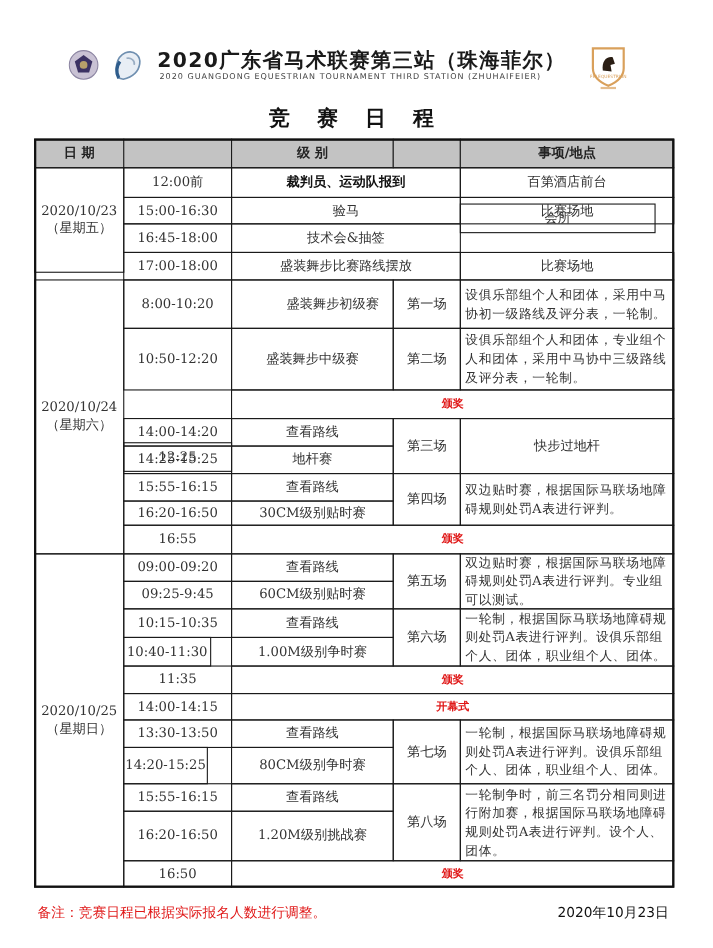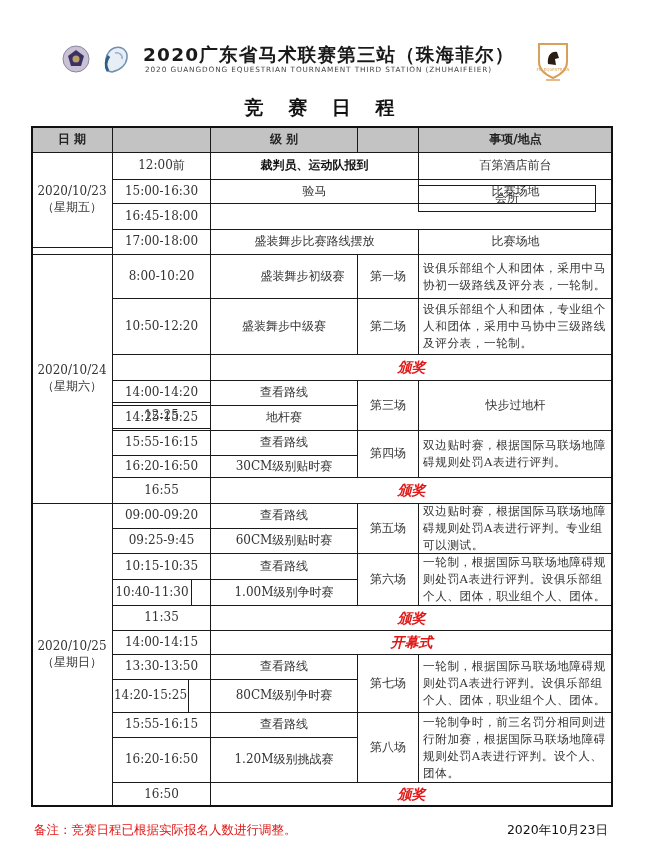--- a/index.html
+++ b/index.html
@@ -14,21 +14,21 @@
                 font-weight: bold; font-size: 19px; letter-spacing: 9px; color: #111; }
   .logo { position: absolute; }
   
   .grid { position: absolute; left: 31px; top: 126px; width: 582px; height: 681px; }
   .cell { position: absolute; box-sizing: border-box; border: 1px solid #1a1a1a;
           display: flex; align-items: center; justify-content: center; text-align: center;
           font-size: 12px; color: #333; overflow: hidden; line-height: 1.3; }
   .hdr { background: #c3c3c3; font-family: "DejaVu Sans", sans-serif; font-weight: bold; color: #222; font-size: 12px; }
   .time { font-family: "DejaVu Serif", serif; font-size: 12px; color: #333; }
   .bold { font-weight: bold; color: #111; font-family: "DejaVu Sans", sans-serif; }
-  .red { color: #e01818; font-weight: bold; font-family: "DejaVu Sans", sans-serif; font-size: 14px; font-style: italic; }
+  .red { color: #e01818; font-weight: bold; font-family: "DejaVu Sans", sans-serif; font-size: 10px; }
   .note { justify-content: flex-start; text-align: left; padding: 0 3px 0 4px; font-size: 11.6px; line-height: 17px; letter-spacing: 0.6px; }
   .date { flex-direction: column; font-size: 12px; }
   .outer { position: absolute; left: 31px; top: 126px; width: 582px; height: 681px; box-sizing: border-box; border: 2px solid #111; pointer-events: none; }
   .footer-note { left: 34px; top: 822px; font-family: "DejaVu Sans", sans-serif; font-size: 12.5px; color: #e01818; white-space: nowrap; }
   .footer-date { right: 40px; top: 822px; font-family: "DejaVu Sans", sans-serif; font-size: 12.5px; color: #111; white-space: nowrap; }
 </style>
 </head>
 <body>
 
 <div class="logo" style="left:62px;top:45px;width:28px;height:28px;">
@@ -81,20 +81,21 @@
 
   <div class="cell time" style="left:81px;top:26px;width:99px;height:28px;">12:00前</div>
   <div class="cell bold" style="left:179px;top:26px;width:209px;height:28px;">裁判员、运动队报到</div>
   <div class="cell" style="left:387px;top:26px;width:195px;height:28px;">百第酒店前台</div>
 
   <div class="cell time" style="left:81px;top:53px;width:99px;height:25px;">15:00-16:30</div>
   <div class="cell" style="left:179px;top:53px;width:209px;height:25px;">验马</div>
   <div class="cell" style="left:387px;top:53px;width:195px;height:25px;">比赛场地</div>
 
   <div class="cell time" style="left:81px;top:77px;width:99px;height:27px;">16:45-18:00</div>
+  <div class="cell" style="left:179px;top:77px;width:209px;height:27px;">技术会&amp;抽签</div>
   <div class="cell" style="left:387px;top:59px;width:178px;height:27px;">会所</div>
 
   <div class="cell time" style="left:81px;top:103px;width:99px;height:26px;">17:00-18:00</div>
   <div class="cell" style="left:179px;top:103px;width:209px;height:26px;">盛装舞步比赛路线摆放</div>
   <div class="cell" style="left:387px;top:103px;width:195px;height:26px;">比赛场地</div>
 
   <div class="cell time" style="left:81px;top:128px;width:99px;height:45px;">8:00-10:20</div>
   <div class="cell" style="left:179px;top:128px;width:148px;height:45px;padding-left:37px;">盛装舞步初级赛</div>
   <div class="cell" style="left:326px;top:128px;width:62px;height:45px;">第一场</div>
   <div class="cell note" style="left:387px;top:128px;width:195px;height:45px;">设俱乐部组个人和团体，采用中马协初一级路线及评分表，一轮制。</div>

